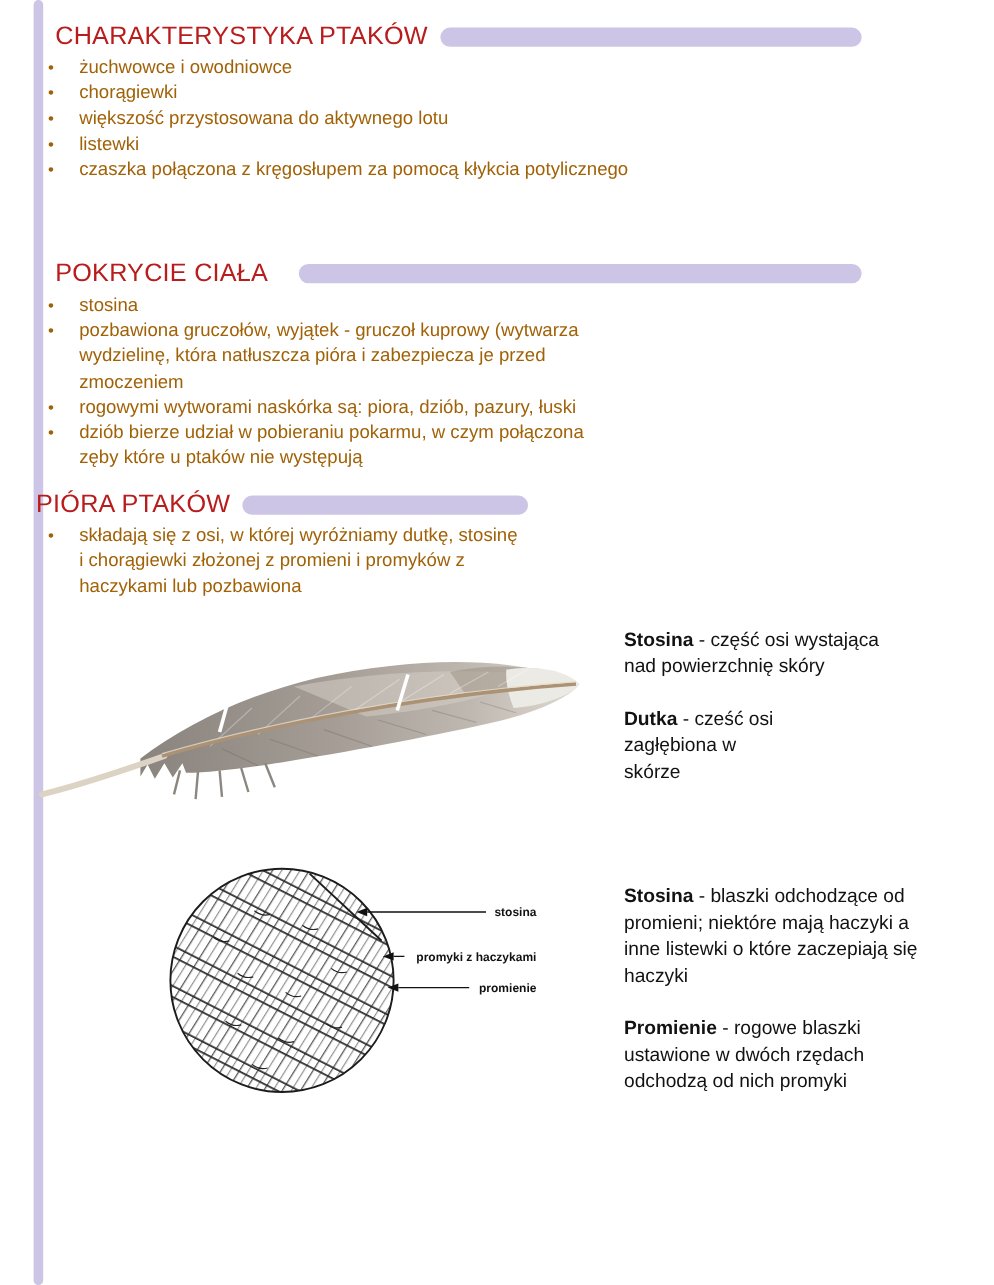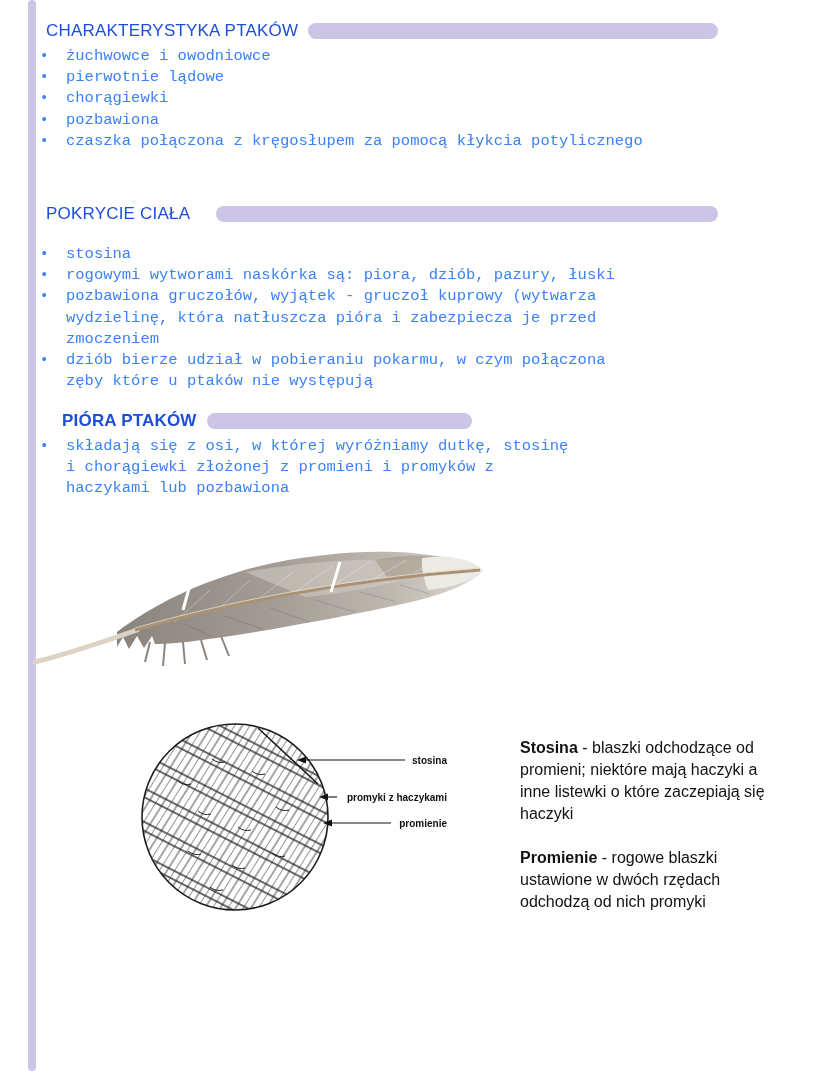--- a/index.html
+++ b/index.html
@@ -25,43 +25,42 @@
     border-radius: 4px;
   }
   .header-row {
     position: absolute;
     display: flex;
     align-items: center;
     gap: 10px;
     height: 22px;
   }
   .header-title {
-    font-size: 17px;
+    font-size: 21px;
     letter-spacing: 0.2px;
     white-space: nowrap;
-    color: #1d4ed8;
+    color: #b91c1c;
   }
   .pill {
     flex: 1;
     height: 16px;
     border-radius: 8px;
     background: var(--accent);
   }
   ul.bullets {
     position: absolute;
     list-style: none;
   }
   .bullets li {
     position: relative;
     padding-left: 28px;
     font-size: 15.5px;
     line-height: 21.2px;
     white-space: pre-line;
-    color: #3b82f6;
-    font-family: Liberation Mono, monospace;
+    color: #a16207;
   }
   .bullets li::before {
     content: "\2022";
     position: absolute;
     left: 2px; top: 0;
     font-size: 14px;
   }
   .defs {
     position: absolute;
     width: 305px;
@@ -86,50 +85,57 @@
 <div class="page">
 
   <div class="stripe"></div>
 
   <div class="header-row" style="top:20px; left:46px; right:110px;">
     <span class="header-title">CHARAKTERYSTYKA PTAKÓW</span>
     <div class="pill"></div>
   </div>
   <ul class="bullets" style="top:46px; left:38px; right:40px;">
     <li>żuchwowce i owodniowce</li>
-    <li>pierwotnie lądowe</li>
     <li>chorągiewki</li>
-    <li>pozbawiona</li>
+    <li>większość przystosowana do aktywnego lotu</li>
+    <li>listewki</li>
     <li>czaszka połączona z kręgosłupem za pomocą kłykcia potylicznego</li>
   </ul>
 
-  <div class="header-row" style="top:203px; left:46px; right:110px;gap:26px;">
+  <div class="header-row" style="top:217px; left:46px; right:110px;gap:26px;">
     <span class="header-title">POKRYCIE CIAŁA</span>
     <div class="pill"></div>
   </div>
   <ul class="bullets" style="top:244px; left:38px; right:40px;">
     <li>stosina</li>
-    <li>rogowymi wytworami naskórka są: piora, dziób, pazury, łuski</li>
     <li>pozbawiona gruczołów, wyjątek - gruczoł kuprowy (wytwarza
 wydzielinę, która natłuszcza pióra i zabezpiecza je przed
 zmoczeniem</li>
+    <li>rogowymi wytworami naskórka są: piora, dziób, pazury, łuski</li>
     <li>dziób bierze udział w pobieraniu pokarmu, w czym połączona
 zęby które u ptaków nie występują</li>
   </ul>
 
-  <div class="header-row" style="top:410px; left:62px; width:410px;font-weight:bold;">
+  <div class="header-row" style="top:410px; left:30px; width:410px;">
     <span class="header-title">PIÓRA PTAKÓW</span>
     <div class="pill"></div>
   </div>
   <ul class="bullets" style="top:436px; left:38px; right:40px;">
     <li>składają się z osi, w której wyróżniamy dutkę, stosinę
 i chorągiewki złożonej z promieni i promyków z
 haczykami lub pozbawiona</li>
   </ul>
 
+  <div class="defs" style="top:501px; left:520px;">
+    <p><b>Stosina</b><span> - część osi wystająca
+nad powierzchnię skóry</span></p>
+    <p><b>Dutka</b><span> - cześć osi
+zagłębiona w
+skórze</span></p>
+  </div>
 
   <div class="defs" style="top:715px; left:520px;">
     <p><b>Stosina</b><span> - blaszki odchodzące od
 promieni; niektóre mają haczyki a
 inne listewki o które zaczepiają się
 haczyki</span></p>
     <p><b>Promienie</b><span> - rogowe blaszki
 ustawione w dwóch rzędach
 odchodzą od nich promyki</span></p>
   </div>

